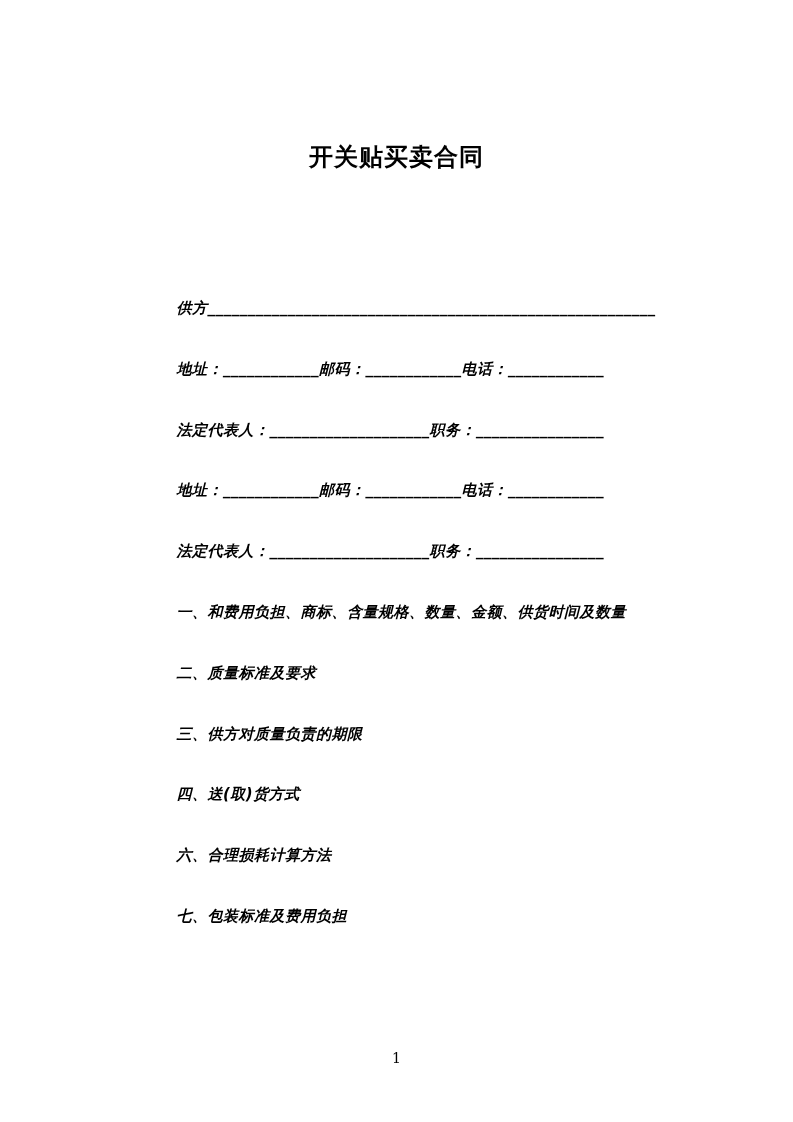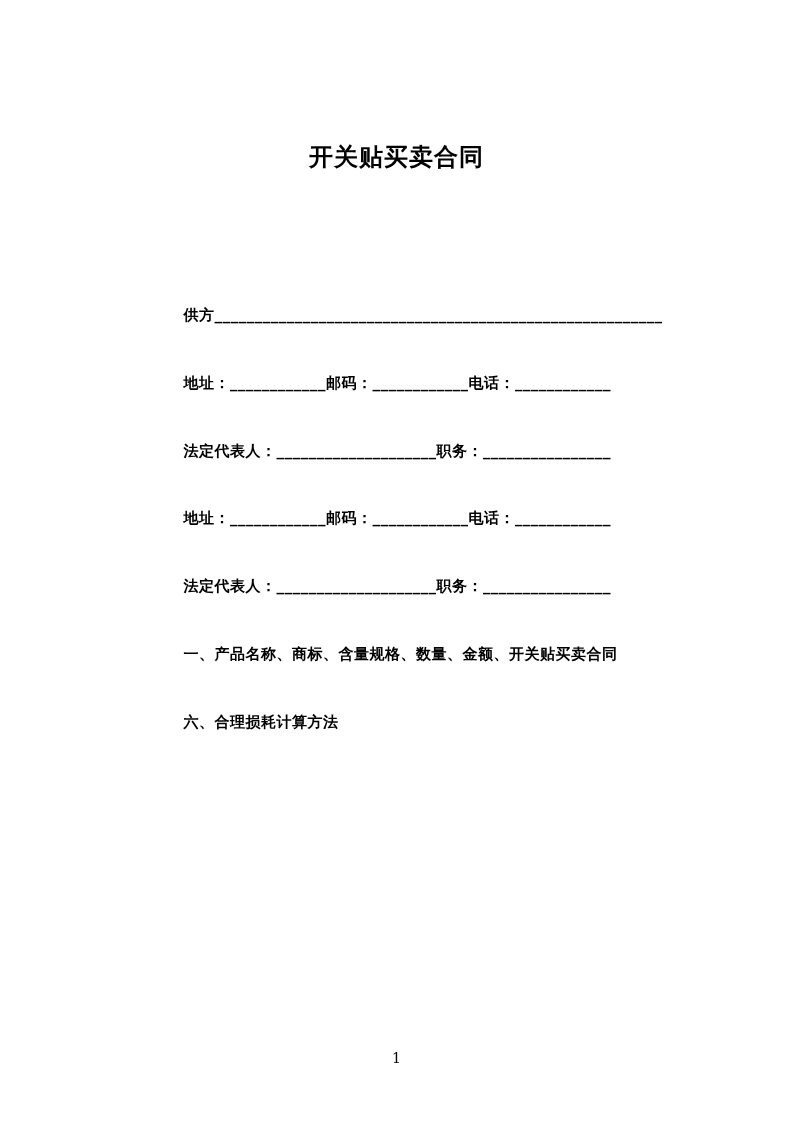--- a/index.html
+++ b/index.html
@@ -27,27 +27,28 @@
     font-weight: bold;
     letter-spacing: 1px;
   }
   .content {
     position: absolute;
     top: 290px;
     left: 135px;
     right: 120px;
   }
   .line {
-    margin: 15px;
+    margin: 8px;
     height: 52.8px;
     font-size: 15px;
     font-weight: bold;
     line-height: 20px;
     white-space: nowrap;
     letter-spacing: 0.5px;
+    font-style: italic;
   }
   .page-number {
     position: absolute;
     top: 1050px;
     left: 0;
     width: 100%;
     text-align: center;
     font-size: 14px;
     font-weight: normal;
     font-family: "DejaVu Serif", serif;
@@ -59,19 +60,23 @@
 <div class="page">
 
   <div class="doc-title">开关贴买卖合同</div>
 
   <div class="content">
     <p class="line">供方________________________________________________________</p>
     <p class="line">地址：____________邮码：____________电话：____________</p>
     <p class="line">法定代表人：____________________职务：________________</p>
     <p class="line">地址：____________邮码：____________电话：____________</p>
     <p class="line">法定代表人：____________________职务：________________</p>
-    <p class="line">一、产品名称、商标、含量规格、数量、金额、开关贴买卖合同</p>
+    <p class="line">一、和费用负担、商标、含量规格、数量、金额、供货时间及数量</p>
+    <p class="line">二、质量标准及要求</p>
+    <p class="line">三、供方对质量负责的期限</p>
+    <p class="line">四、送(取)货方式</p>
     <p class="line">六、合理损耗计算方法</p>
+    <p class="line">七、包装标准及费用负担</p>
   </div>
 
   <div class="page-number">1</div>
 
 </div>
 
 </body></html>

